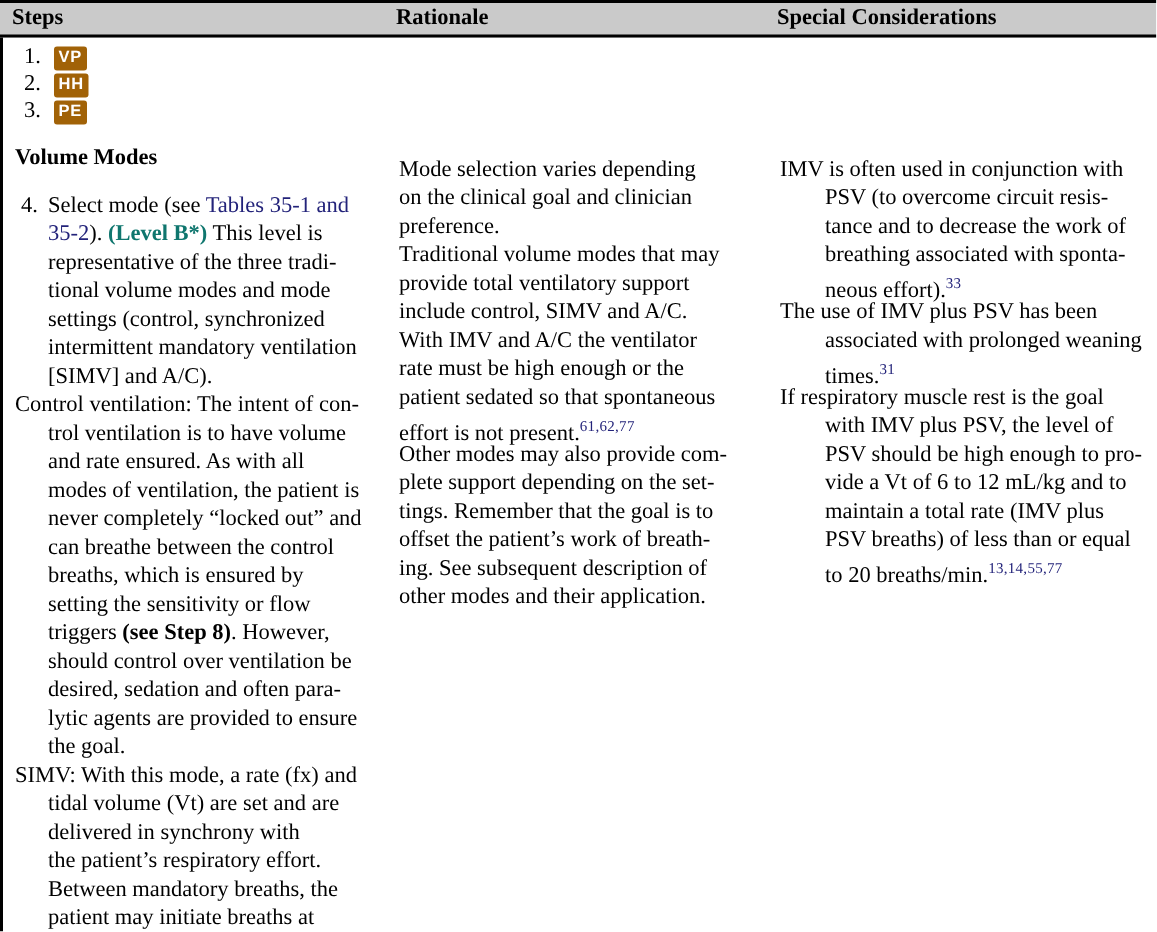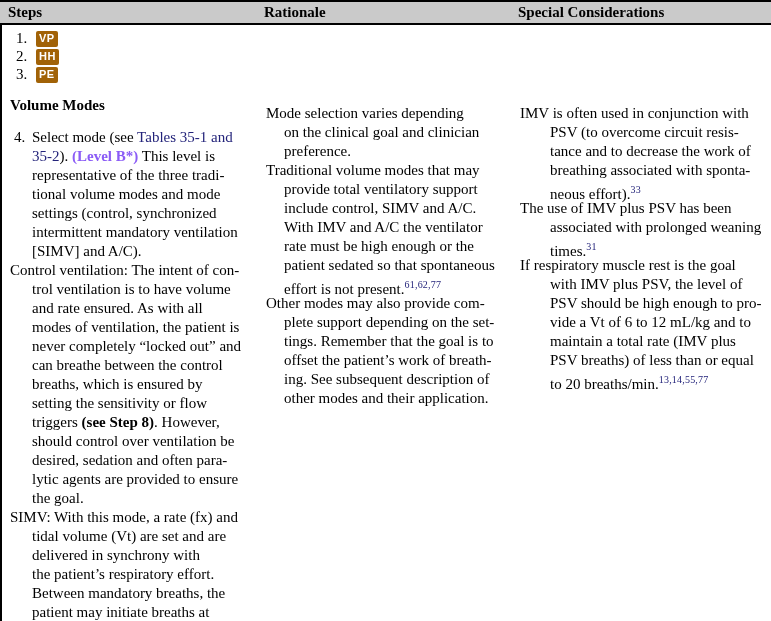--- a/index.html
+++ b/index.html
@@ -16,34 +16,34 @@
   .th2{padding-left:8px;}
   .th3{padding-left:8px;}
   .tbody{
     display:grid;grid-template-columns:256px 254px 1fr;
     border-left:2px solid #000;min-height:596px;align-items:start;
   }
   .col{padding:4px 0 0 8px;font-size:15px;}
   .col-rationale,.col-special{padding-top:79px;}
   .line{white-space:nowrap;line-height:19px;height:19px;}
   .col-steps .cont{margin-left:22px;}
-  .col-rationale .cont{margin-left:18px;}
+  .col-rationale .cont{}
   .col-special .cont{margin-left:30px;}
   .pnum{display:inline-block;width:18px;margin-left:4px;}
   .listitem{line-height:18px;height:18px;white-space:nowrap;}
   .listitem .num{display:inline-block;width:20px;margin-left:6px;}
   .badge{
     display:inline-block;background:#a16207;color:#fff;
     font-family:"Liberation Sans", sans-serif;font-weight:bold;font-size:11px;
     line-height:13px;padding:1px 3px 2px 3px;border-radius:2px;letter-spacing:.5px;
     vertical-align:1px;
   }
   .heading{font-weight:bold;line-height:17px;margin:14px 0;white-space:nowrap;}
   .seg-link{color:#23237a;}
-  .seg-boldlink{color:#8b5cf6;font-weight:bold;}
+  .seg-boldlink{color:#0f766e;font-weight:bold;}
   .seg-bold{font-weight:bold;}
   .seg-sup{color:#23237a;font-size:10px;vertical-align:6px;letter-spacing:.2px;}
 </style>
 </head>
 <body>
 
 <div class="doc">
   <div class="thead">
     <div class="th">Steps</div>
     <div class="th th2">Rationale</div>

